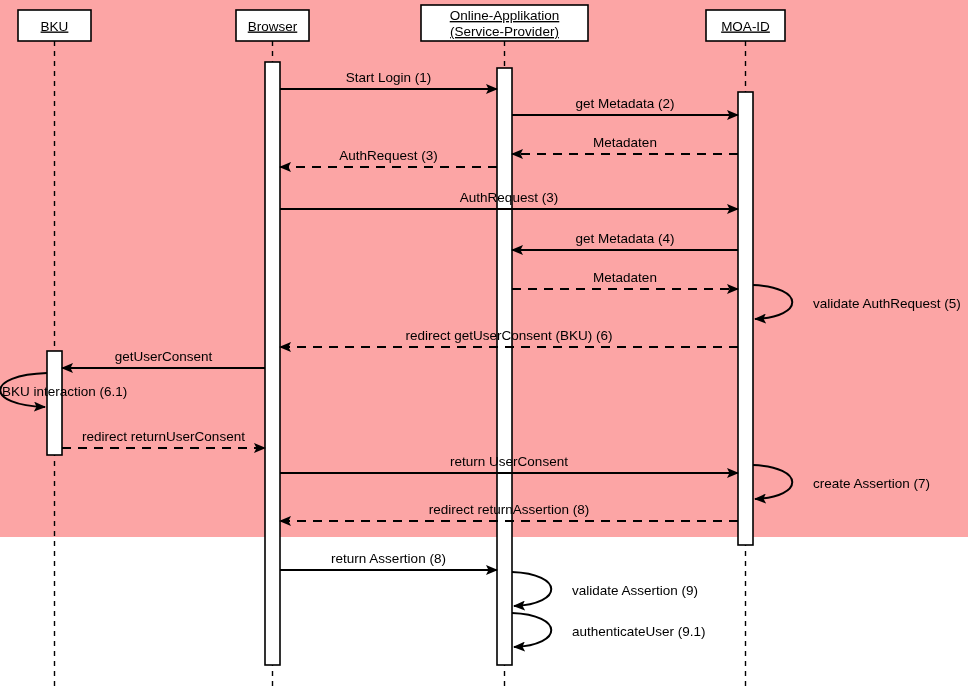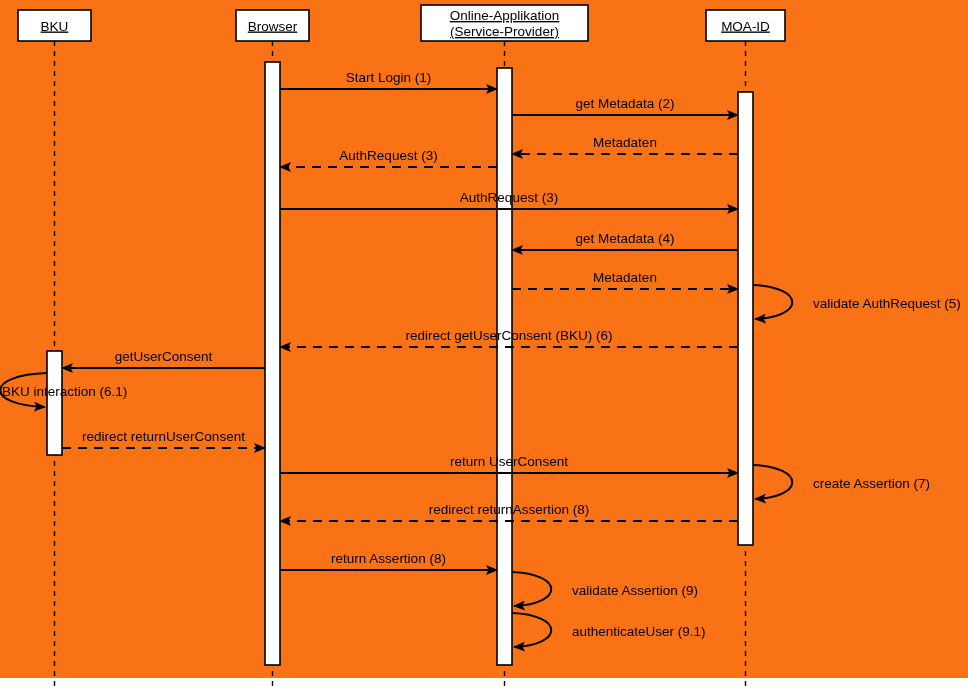--- a/index.html
+++ b/index.html
@@ -9,22 +9,22 @@
   }
   body {
     width: 968px;
     height: 687px;
     font-family: "Liberation Sans", sans-serif;
     overflow: hidden;
   }
   #diagram-root {
     position: relative;
     width: 968px;
-    height: 678px;
-    background: #f97316;
+    height: 537px;
+    background: #fca5a5;
   }
   svg#seq-svg {
     display: block;
     width: 968px;
     height: 687px;
   }
   .lifeline-box {
     fill: #ffffff;
     stroke: #000000;
     stroke-width: 1.6;

